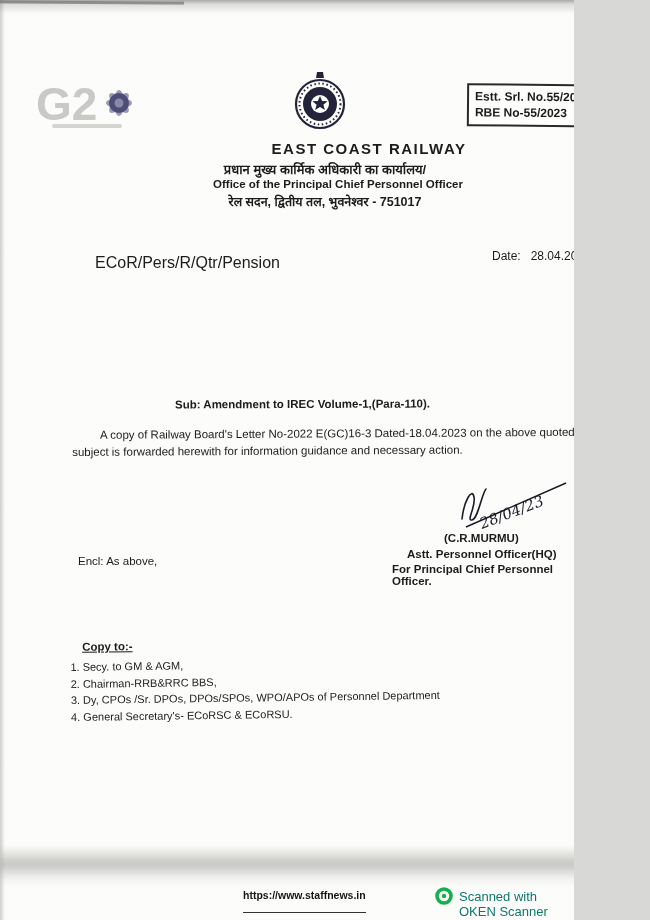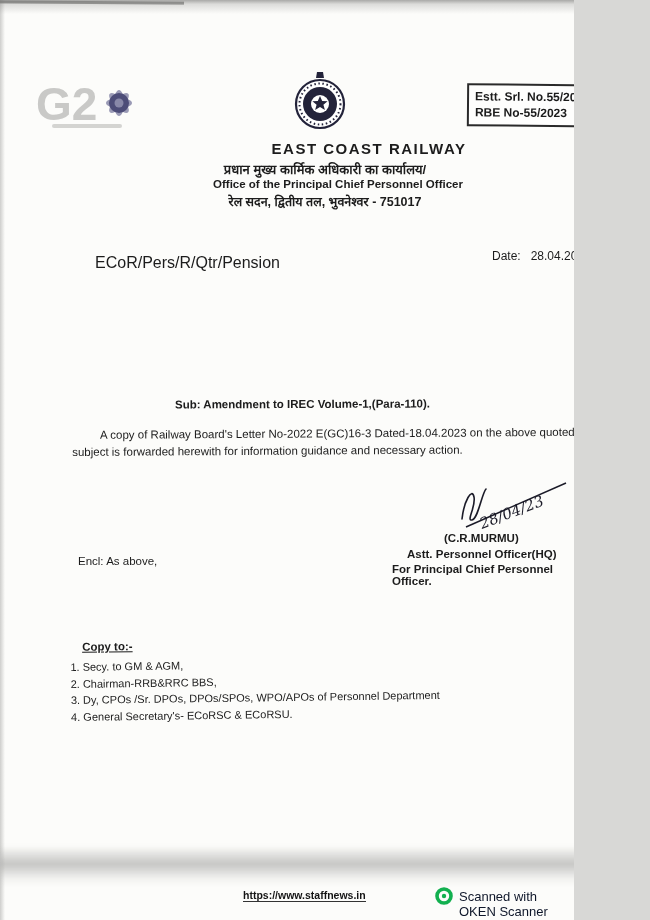--- a/index.html
+++ b/index.html
@@ -74,24 +74,24 @@
 
   .copyto{left:70px;top:641px;transform:rotate(-0.8deg);transform-origin:left top;}
   .copyto .head{
     font-size:11.5px;font-weight:bold;text-decoration:underline;
     margin-left:12px;margin-bottom:6px;
   }
   .copyto .item{font-size:11px;line-height:16.5px;}
 
   .footer-url{
     left:243px;top:889px;font-size:10.5px;font-weight:bold;color:#141414;
-    border-bottom:1px solid #333;padding-bottom:0px;
+    border-bottom:1px solid #333;padding-bottom:11px;
   }
   .oken-logo{left:435px;top:887px;}
-  .oken-text{left:459px;top:889px;font-size:13px;color:#0f172a;}
+  .oken-text{left:459px;top:889px;font-size:13px;color:#0f766e;}
 
   .g20-wrap{left:36px;top:76px;}
   .g20-sub{left:52px;top:124px;width:70px;height:4px;background:#c9c9c7;border-radius:2px;opacity:.8;}
   .emblem-wrap{left:292px;top:70px;}
 </style>
 </head>
 <body>
 
 <div class="scan-page">
 

